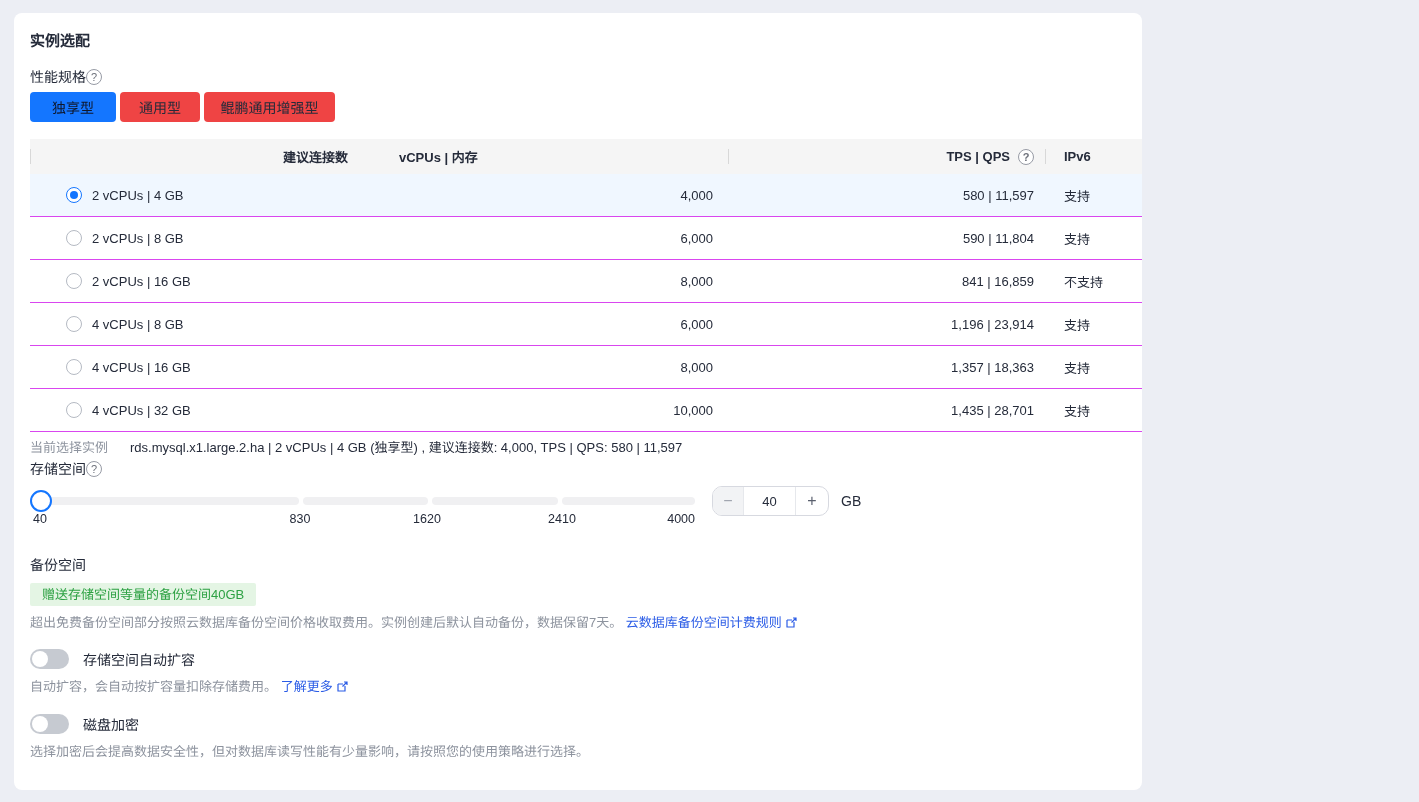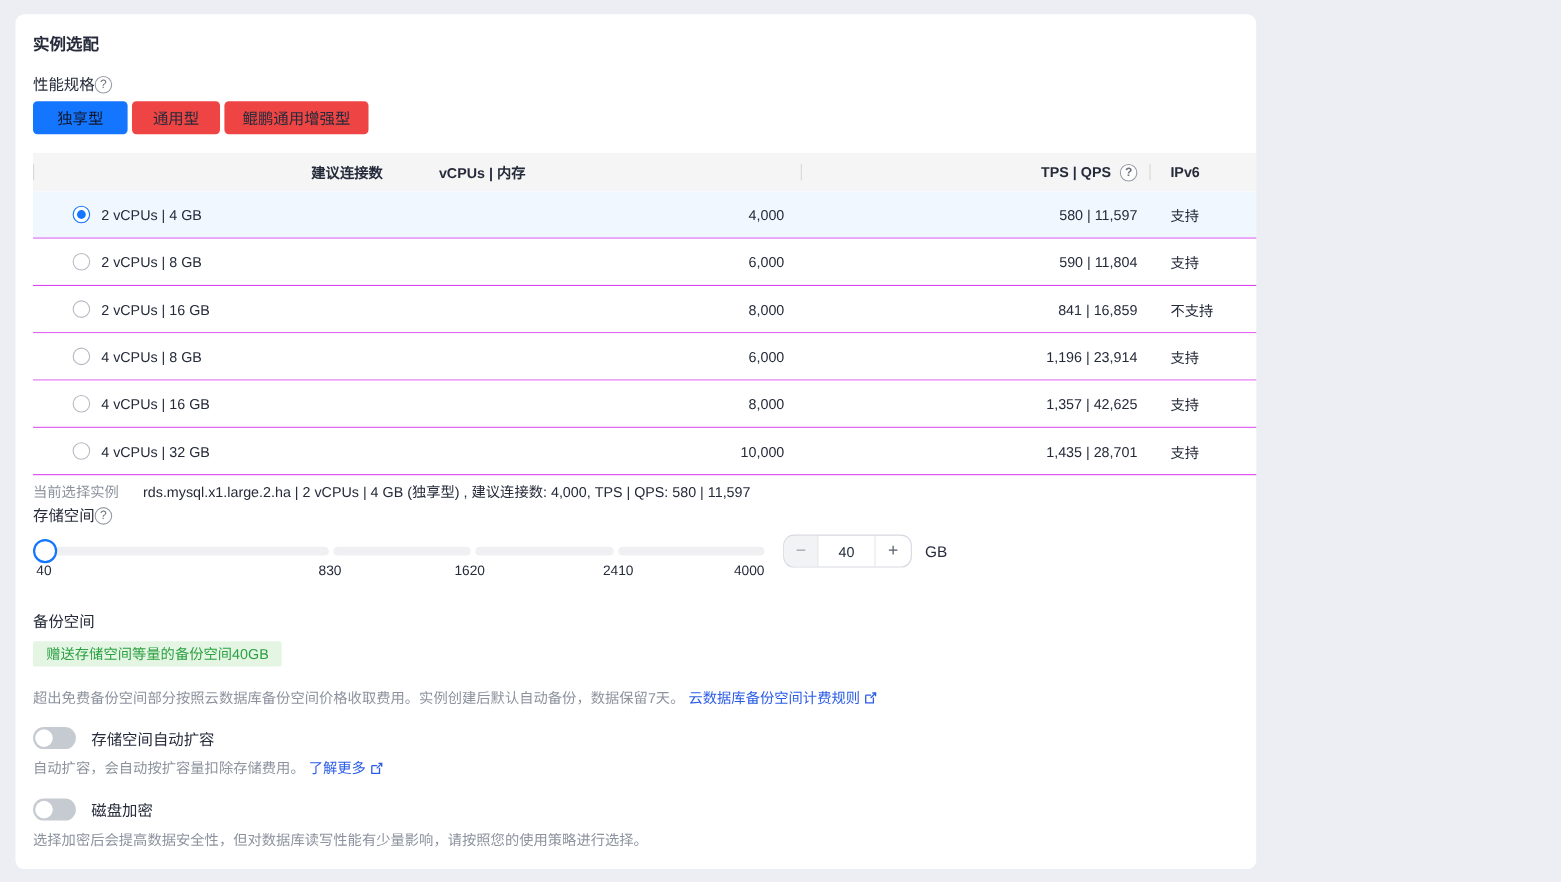--- a/index.html
+++ b/index.html
@@ -115,21 +115,21 @@
   .step-plus { color:#595f6d; border-left:1px solid #e6e8ec; width:33px; }
   .step-value { flex:1; display:flex; align-items:center; justify-content:center; font-size:13px; color:#252b3a; }
   .unit { margin-left:12px; font-size:14px; line-height:30px; }
 
   .backup-label { margin-top:23px; }
   .badge {
     margin-top:10px; display:inline-block; height:23px; line-height:23px;
     padding:0 12px; background:#e4f5e4; color:#2da143;
     font-size:13px; border-radius:2px;
   }
-  .desc { margin-top:21px; font-size:13px; line-height:16px; color:#8d939e; }
+  .desc { margin-top:9px; font-size:13px; line-height:16px; color:#8d939e; }
   .link { color:#2b5ce6; cursor:pointer; text-decoration:none; }
   .ext-icon { display:inline-block; vertical-align:-2px; margin-left:3px; }
 
   .toggle-row { display:flex; align-items:center; }
   .toggle-row.first { margin-top:16px; }
   .toggle-row.second { margin-top:17px; }
   .toggle {
     width:39px; height:20px; border-radius:10px; background:#c6cad1;
     position:relative; cursor:pointer; flex:none;
   }
@@ -213,21 +213,21 @@
           <div class="td c2">6,000</div>
           <div class="td c3">1,196 | 23,914</div>
           <div class="td c4">支持</div>
         </div>
         <div class="trow">
           <div class="td c1">
               <span class="radio"></span>
               <span>4 vCPUs | 16 GB</span>
             </div>
           <div class="td c2">8,000</div>
-          <div class="td c3">1,357 | 42,625</div>
+          <div class="td c3">1,357 | 18,363</div>
           <div class="td c4">支持</div>
         </div>
         <div class="trow">
           <div class="td c1">
               <span class="radio"></span>
               <span>4 vCPUs | 32 GB</span>
             </div>
           <div class="td c2">10,000</div>
           <div class="td c3">1,435 | 28,701</div>
           <div class="td c4">支持</div>

